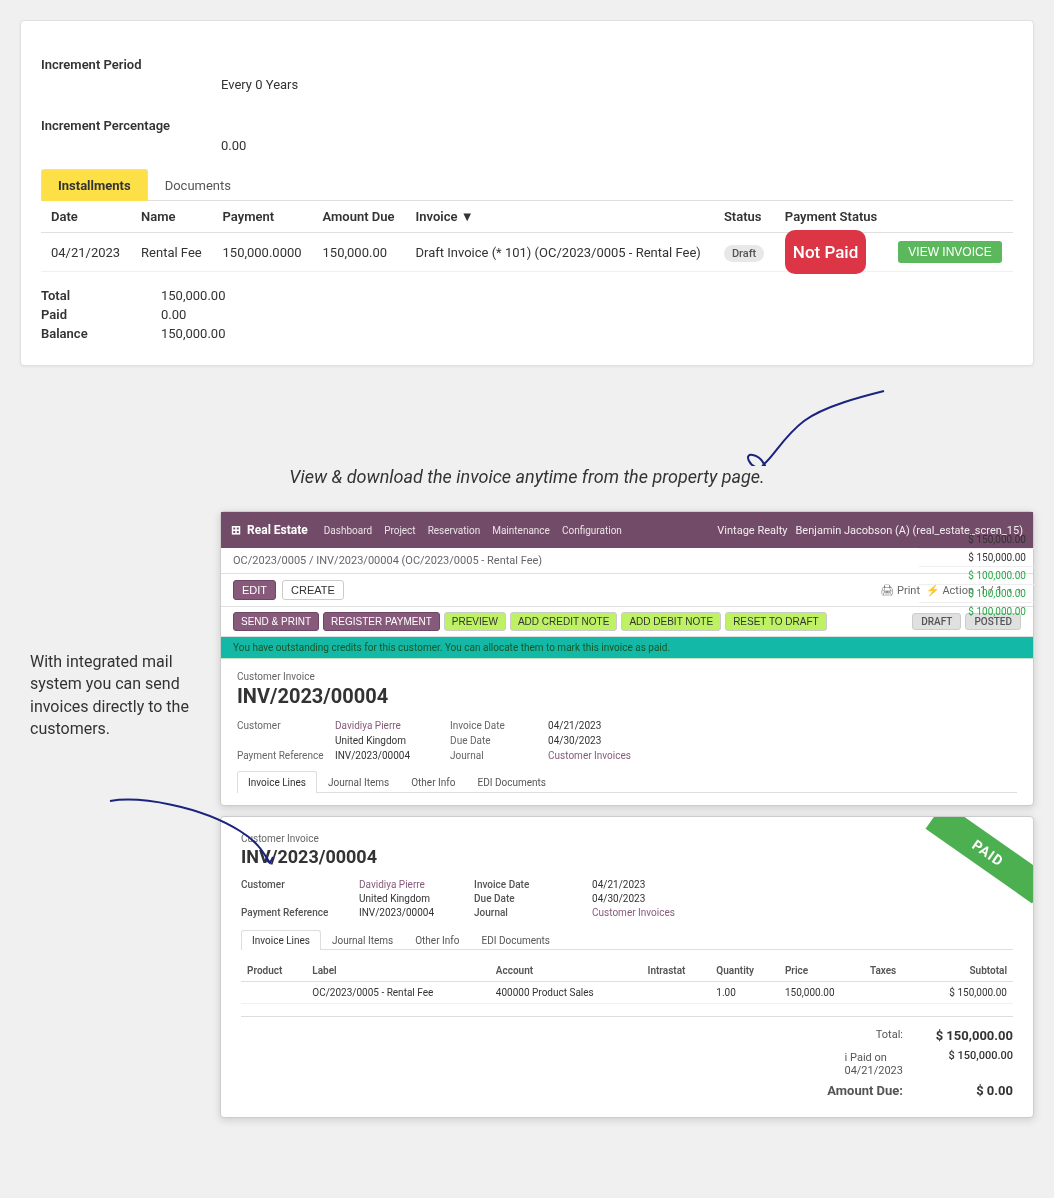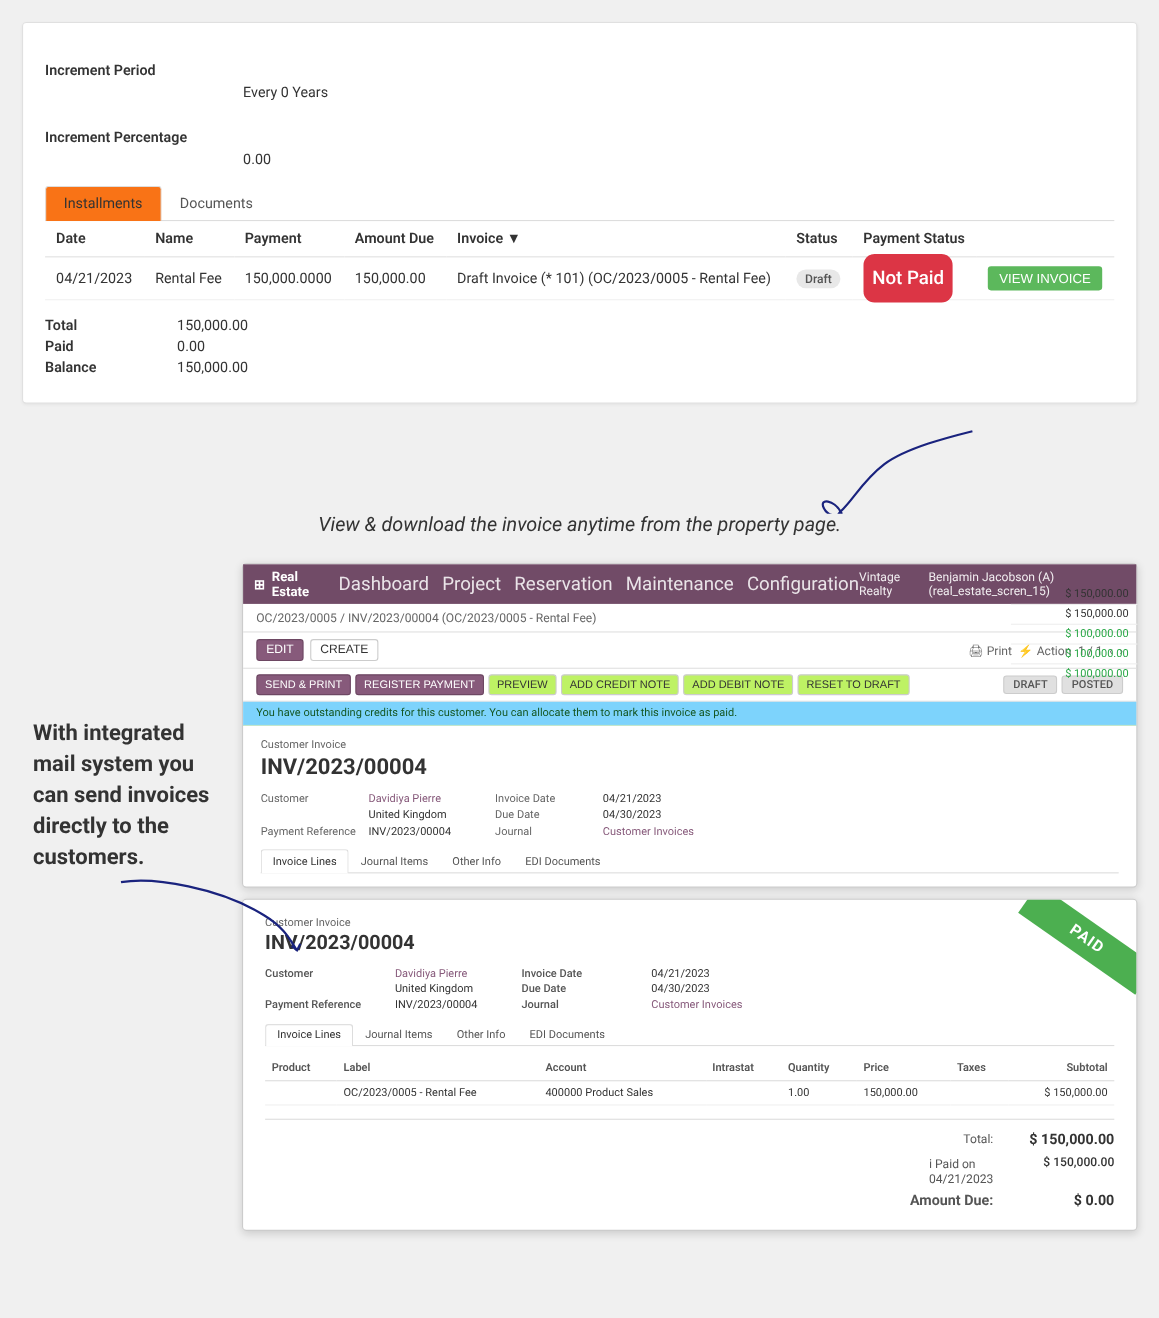--- a/index.html
+++ b/index.html
@@ -53,23 +53,23 @@
       font-size: 13px;
       color: #555;
       cursor: pointer;
       border: 1px solid transparent;
       border-bottom: none;
       margin-bottom: -1px;
     }
     .tab.active {
       border-color: #ddd;
       border-bottom-color: #fff;
-      background: #f97316;
-      color: #333;
-      font-weight: 400;
+      background: #fde047;
+      color: #333;
+      font-weight: 700;
       border-radius: 3px 3px 0 0;
     }
 
     
     .installments-table {
       width: 100%;
       border-collapse: collapse;
       font-size: 13px;
       margin-top: 0;
     }
@@ -136,22 +136,22 @@
       font-size: 18px;
       color: #333;
       margin: 20px 0 24px;
       font-style: italic;
     }
 
     
     .left-text {
       width: 200px;
       padding: 20px 10px;
-      font-size: 20px;
-      font-weight: 700;
+      font-size: 16px;
+      font-weight: 400;
       color: #333;
       line-height: 1.4;
       flex-shrink: 0;
     }
 
     
     .re-app {
       background: #fff;
       border: 1px solid #ccc;
       border-radius: 4px;
@@ -173,21 +173,21 @@
       align-items: center;
       gap: 6px;
       font-weight: 700;
       font-size: 12px;
       margin-right: 16px;
     }
     .re-nav-links {
       display: flex;
       gap: 12px;
       color: rgba(255,255,255,0.85);
-      font-size: 17px;
+      font-size: 10px;
     }
     .re-nav-links span { cursor: pointer; }
     .re-nav-right {
       margin-left: auto;
       display: flex;
       align-items: center;
       gap: 8px;
       font-size: 11px;
       color: rgba(255,255,255,0.9);
     }
@@ -245,21 +245,21 @@
     }
     .re-status-badge {
       padding: 2px 8px;
       border-radius: 3px;
       font-size: 10px;
       font-weight: 500;
     }
     .re-status-draft { background: #e0e0e0; color: #555; border: 1px solid #ccc; }
     .re-status-posted { background: #e0e0e0; color: #555; border: 1px solid #ccc; }
     .re-alert {
-      background: #7dd3fc;
+      background: #14b8a6;
       color: #155724;
       padding: 5px 12px;
       font-size: 10px;
       border-bottom: 1px solid #c3e6cb;
     }
     .re-invoice-body {
       padding: 12px 16px;
     }
     .re-invoice-label {
       font-size: 10px;

